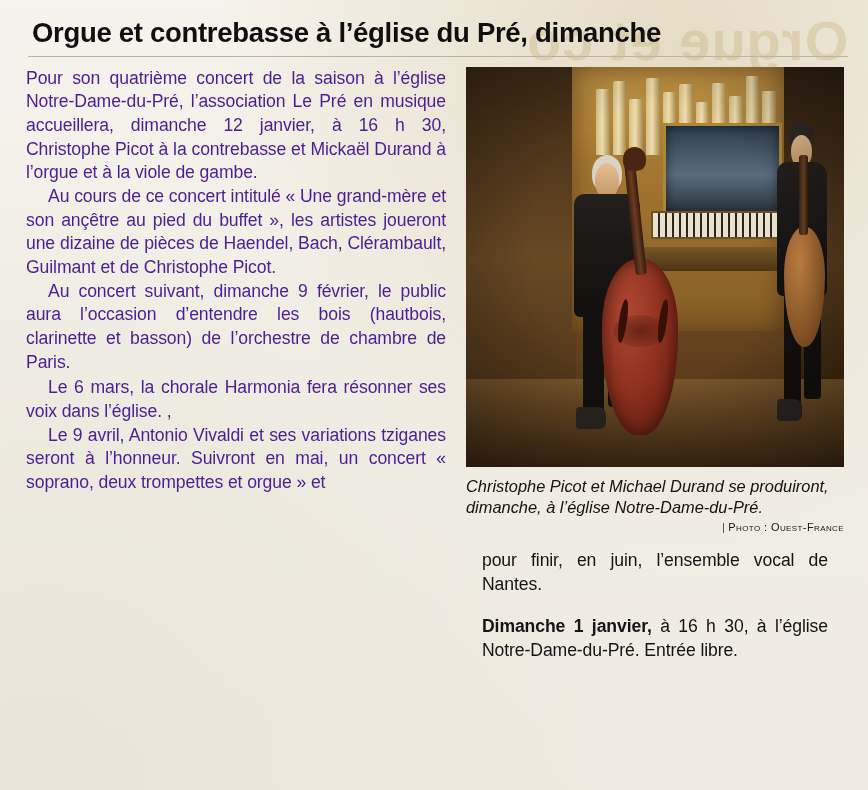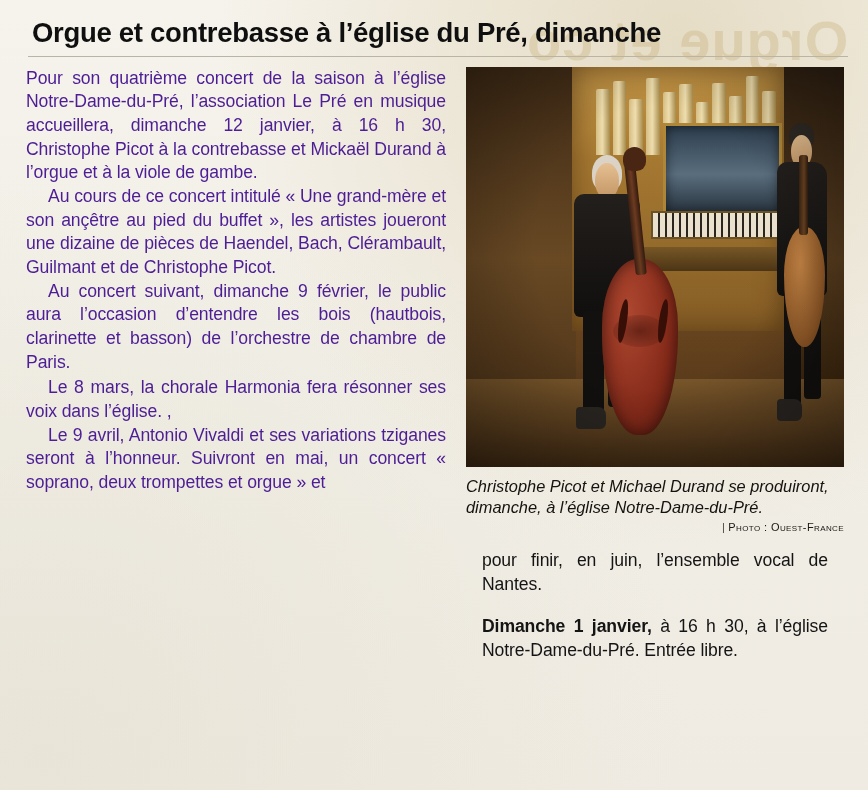--- a/index.html
+++ b/index.html
@@ -272,21 +272,21 @@
 
   <div class="columns">
 
     <div class="col-left">
       <div class="body-text">
         <p>Pour son quatrième concert de la saison à l’église Notre-Dame-du-Pré, l’association Le Pré en musique accueillera, dimanche 12 janvier, à 16 h 30, Christophe Picot à la contrebasse et Mickaël Durand à l’orgue et à la viole de gambe.</p>
         <p>Au cours de ce concert intitulé « Une grand-mère et son ançêtre au pied du buffet », les artistes joueront une dizaine de pièces de Haendel, Bach, Clérambault, Guilmant et de Christophe Picot.</p>
         <p>Au concert suivant, dimanche 9 février, le public aura l’occasion d’entendre les bois (hautbois, clarinette et basson) de l’orchestre de chambre de Paris.</p>
       </div>
       <div class="body-text left-lower">
-        <p style="text-indent:22px;">Le 8 mars, la chorale Harmonia fera résonner ses voix dans l’église. ,</p>
+        <p style="text-indent:22px;">Le 6 mars, la chorale Harmonia fera résonner ses voix dans l’église. ,</p>
         <p>Le 9 avril, Antonio Vivaldi et ses variations tziganes seront à l’honneur. Suivront en mai, un concert « soprano, deux trompettes et orgue » et</p>
       </div>
     </div>
 
     <div class="col-right">
 
       <div class="photo">
         <div class="ph-bg"></div>
         <div class="wall-left"></div>
         <div class="wall-right"></div>

